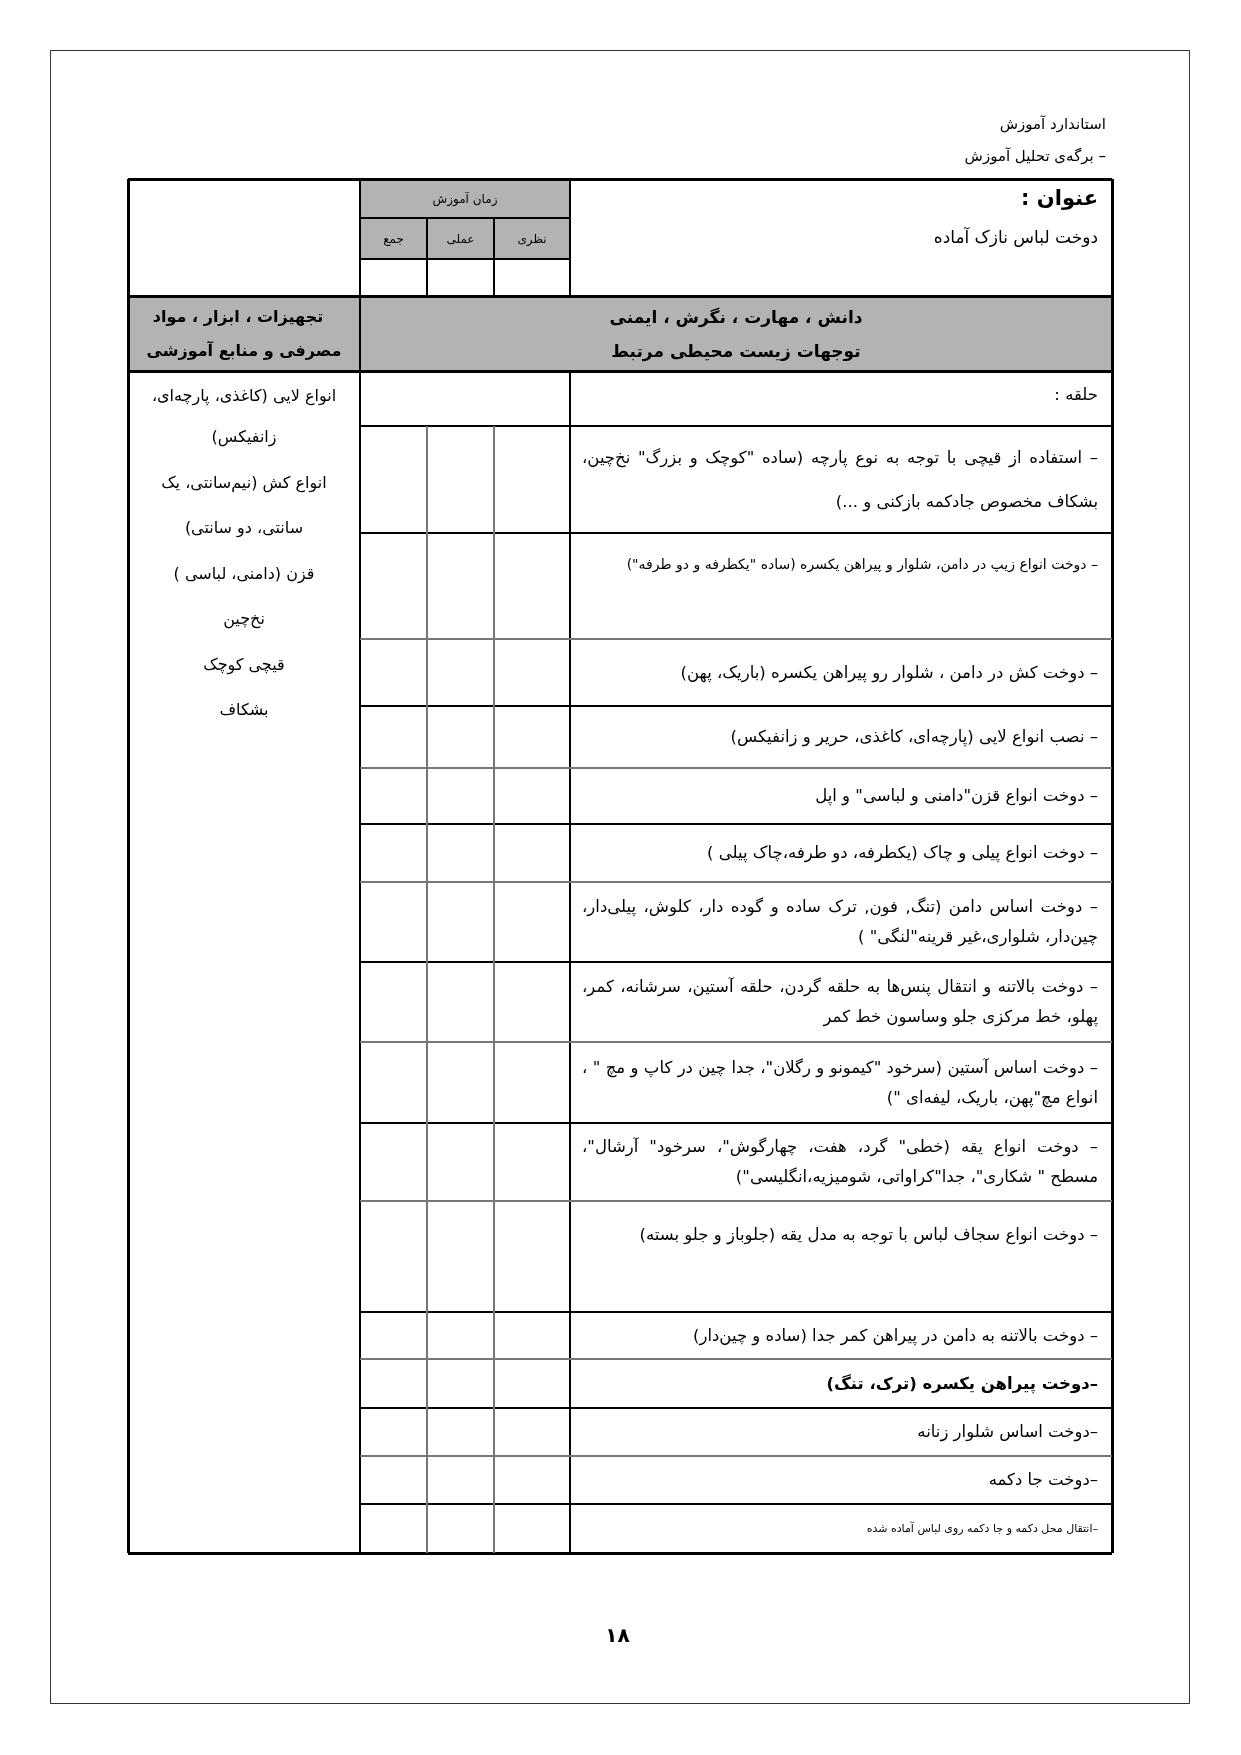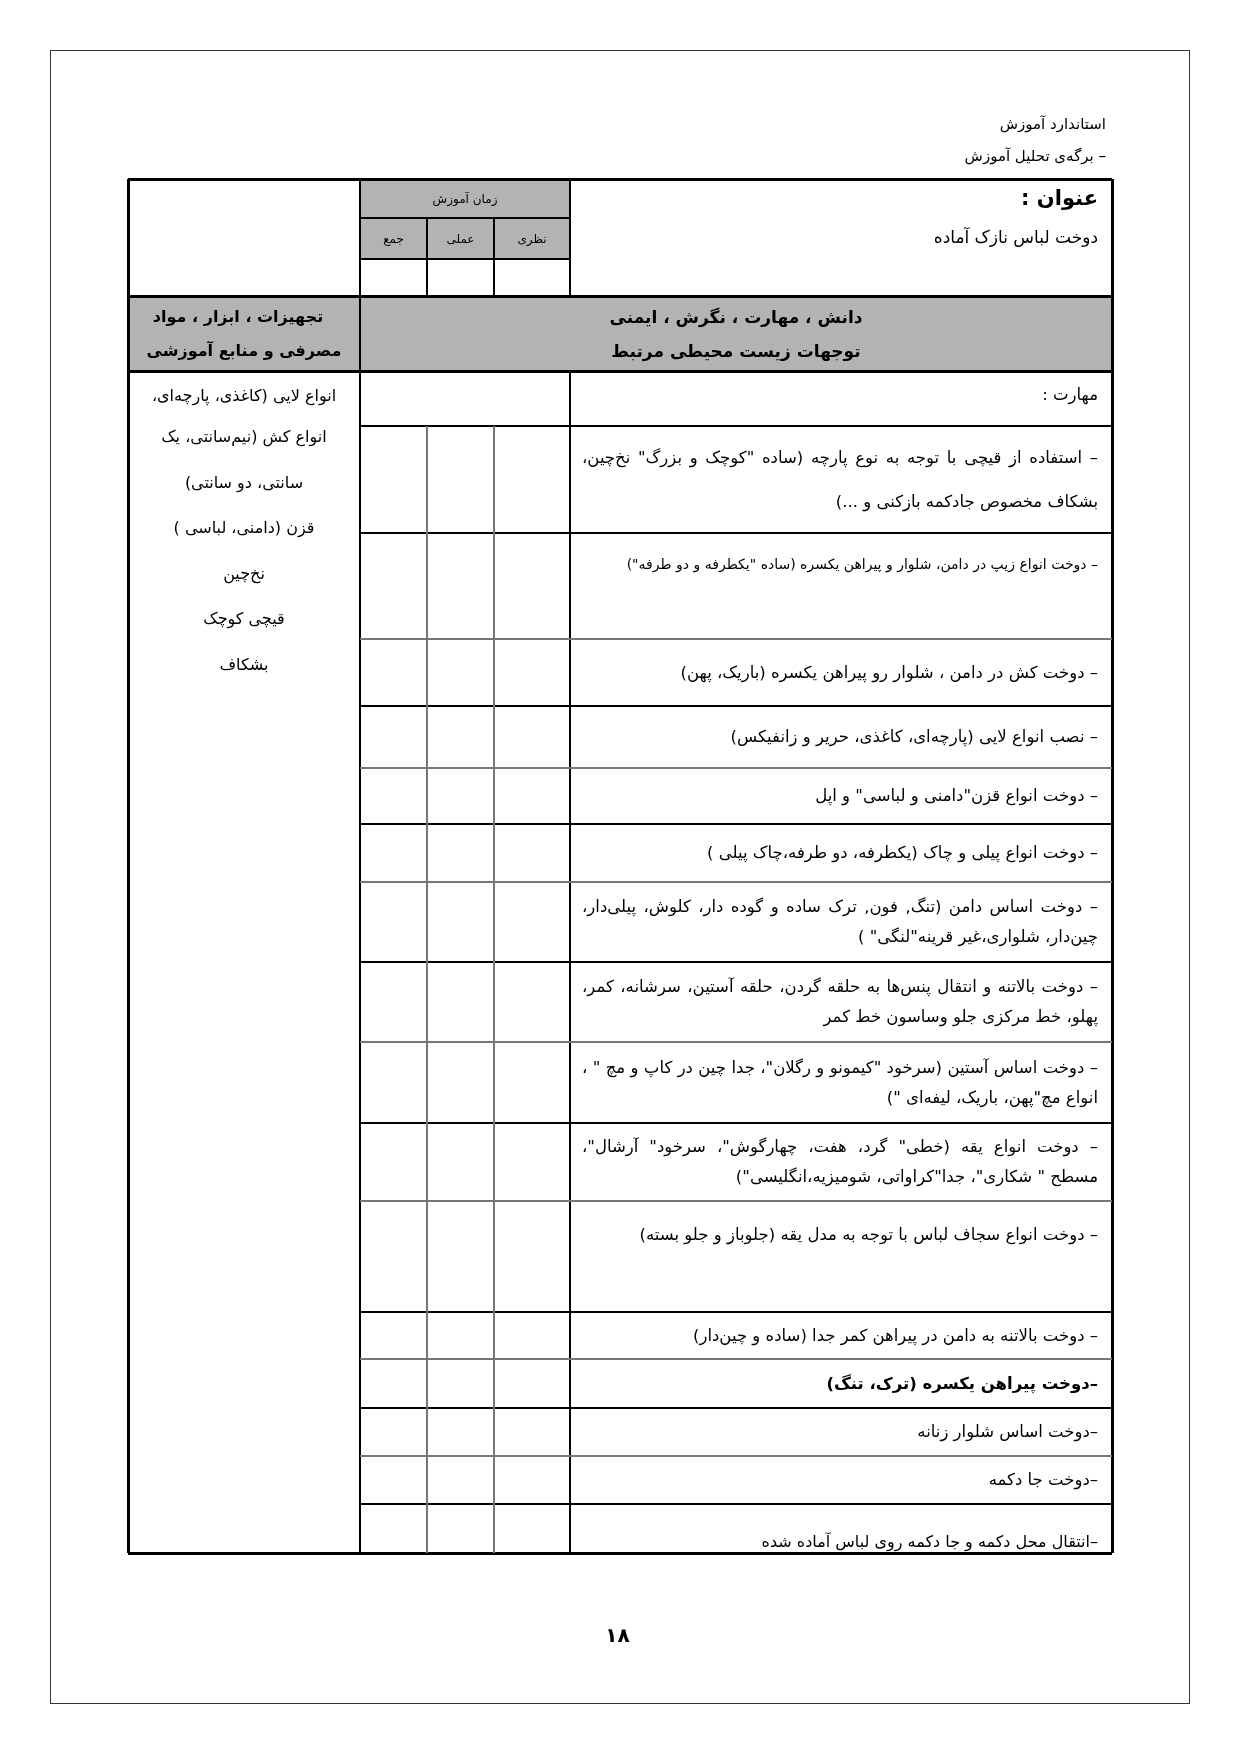--- a/index.html
+++ b/index.html
@@ -35,21 +35,21 @@
     <div class="cell center" style="left: 494px; top: 232px; width: 76px; font-size: 12px;">نظری</div>
     <div class="cell center" style="left: 494px; top: 262px; width: 76px; height: 32px; font-size: 13px;"></div>
     <div class="cell center" style="left: 427px; top: 232px; width: 67px; font-size: 12px;">عملی</div>
     <div class="cell center" style="left: 427px; top: 262px; width: 67px; height: 32px; font-size: 13px;"></div>
     <div class="cell center" style="left: 360px; top: 232px; width: 67px; font-size: 12px;">جمع</div>
     <div class="cell center" style="left: 360px; top: 262px; width: 67px; height: 32px; font-size: 13px;"></div>
     <div class="cell center bold" style="left: 360px; top: 300px; width: 752px; font-size: 17px; line-height: 34px;">دانش ، مهارت ، نگرش ، ایمنی</div>
     <div class="cell center bold" style="left: 360px; top: 334px; width: 752px; font-size: 17px; line-height: 34px;">توجهات زیست محیطی مرتبط</div>
     <div class="cell center bold" style="left: 122px; top: 300px; width: 232px; font-size: 16px; line-height: 34px;">تجهیزات ، ابزار ، مواد</div>
     <div class="cell center bold" style="left: 128px; top: 334px; width: 232px; font-size: 16px; line-height: 34px;">مصرفی و منابع آموزشی</div>
-    <div class="cell" style="left: 570px; top: 380px; width: 528px; font-size: 16.5px; line-height: 30px; text-align: right;">مهارت :</div>
+    <div class="cell" style="left: 570px; top: 380px; width: 528px; font-size: 16.5px; line-height: 30px; text-align: right;">حلقه :</div>
     <div class="cell" style="left: 570px; top: 426px; width: 542px; height: 107px; font-size: 16.5px; line-height: 44px; text-align: justify; text-align-last: right; padding: 10px 14px 0px 12px;">– استفاده از قیچی با توجه به نوع پارچه (ساده "کوچک و بزرگ" نخ‌چین، بشکاف مخصوص جادکمه بازکنی و ...)</div>
     <div class="cell" style="left: 494px; top: 426px; width: 76px; height: 107px;"></div>
     <div class="cell" style="left: 427px; top: 426px; width: 67px; height: 107px;"></div>
     <div class="cell" style="left: 360px; top: 426px; width: 67px; height: 107px;"></div>
     <div class="cell" style="left: 570px; top: 533px; width: 542px; height: 86px; font-size: 14px; line-height: 44px; text-align: justify; text-align-last: right; padding: 9px 14px 0px 12px;">– دوخت انواع زیپ در دامن، شلوار و پیراهن یکسره (ساده "یکطرفه و دو طرفه")</div>
     <div class="cell" style="left: 494px; top: 533px; width: 76px; height: 106px;"></div>
     <div class="cell" style="left: 427px; top: 533px; width: 67px; height: 106px;"></div>
     <div class="cell" style="left: 360px; top: 533px; width: 67px; height: 106px;"></div>
     <div class="cell" style="left: 570px; top: 639px; width: 542px; height: 67px; font-size: 16.5px; line-height: 30px; text-align: justify; text-align-last: right; padding: 19px 14px 0px 12px;">– دوخت کش در دامن ، شلوار رو پیراهن یکسره (باریک، پهن)</div>
     <div class="cell" style="left: 494px; top: 639px; width: 76px; height: 67px;"></div>
@@ -96,26 +96,27 @@
     <div class="cell" style="left: 427px; top: 1359px; width: 67px; height: 49px;"></div>
     <div class="cell" style="left: 360px; top: 1359px; width: 67px; height: 49px;"></div>
     <div class="cell" style="left: 570px; top: 1408px; width: 542px; height: 48px; font-size: 16.5px; line-height: 30px; text-align: justify; text-align-last: right; padding: 9px 14px 0px 12px;">–دوخت اساس شلوار زنانه</div>
     <div class="cell" style="left: 494px; top: 1408px; width: 76px; height: 48px;"></div>
     <div class="cell" style="left: 427px; top: 1408px; width: 67px; height: 48px;"></div>
     <div class="cell" style="left: 360px; top: 1408px; width: 67px; height: 48px;"></div>
     <div class="cell" style="left: 570px; top: 1456px; width: 542px; height: 48px; font-size: 16.5px; line-height: 30px; text-align: justify; text-align-last: right; padding: 9px 14px 0px 12px;">–دوخت جا دکمه</div>
     <div class="cell" style="left: 494px; top: 1456px; width: 76px; height: 48px;"></div>
     <div class="cell" style="left: 427px; top: 1456px; width: 67px; height: 48px;"></div>
     <div class="cell" style="left: 360px; top: 1456px; width: 67px; height: 48px;"></div>
-    <div class="cell" style="left: 570px; top: 1504px; width: 542px; height: 49px; font-size: 16px; line-height: 30px; text-align: justify; text-align-last: right; padding: 10px 14px 0px 12px; margin-top: 13px;">–انتقال محل دکمه و جا دکمه روی لباس آماده شده</div>
+    <div class="cell" style="left: 570px; top: 1504px; width: 542px; height: 49px; font-size: 11px; line-height: 30px; text-align: justify; text-align-last: right; padding: 10px 14px 0px 12px;">–انتقال محل دکمه و جا دکمه روی لباس آماده شده</div>
     <div class="cell" style="left: 494px; top: 1504px; width: 76px; height: 49px;"></div>
     <div class="cell" style="left: 427px; top: 1504px; width: 67px; height: 49px;"></div>
     <div class="cell" style="left: 360px; top: 1504px; width: 67px; height: 49px;"></div>
     <div class="cell center" style="left: 128px; top: 378px; width: 232px; font-size: 16px; line-height: 44.5px;">
       <div style="line-height: 36px;">انواع لایی (کاغذی، پارچه‌ای،</div>
+      <div style="line-height: 45.5px;">زانفیکس)</div>
       <div style="line-height: 45.5px;">انواع کش (نیم‌سانتی، یک</div>
       <div style="line-height: 45.5px;">سانتی، دو سانتی)</div>
       <div style="line-height: 45.5px;">قزن (دامنی، لباسی )</div>
       <div style="line-height: 45.5px;">نخ‌چین</div>
       <div style="line-height: 45.5px;">قیچی کوچک</div>
       <div style="line-height: 45.5px;">بشکاف</div>
     </div>
     <div class="line" style="left: 128px; top: 177.5px; width: 984px; height: 3px;"></div>
     <div class="line" style="left: 128px; top: 1551.5px; width: 984px; height: 3px;"></div>
     <div class="line" style="left: 126.5px; top: 179px; width: 3px; height: 1374px;"></div>

